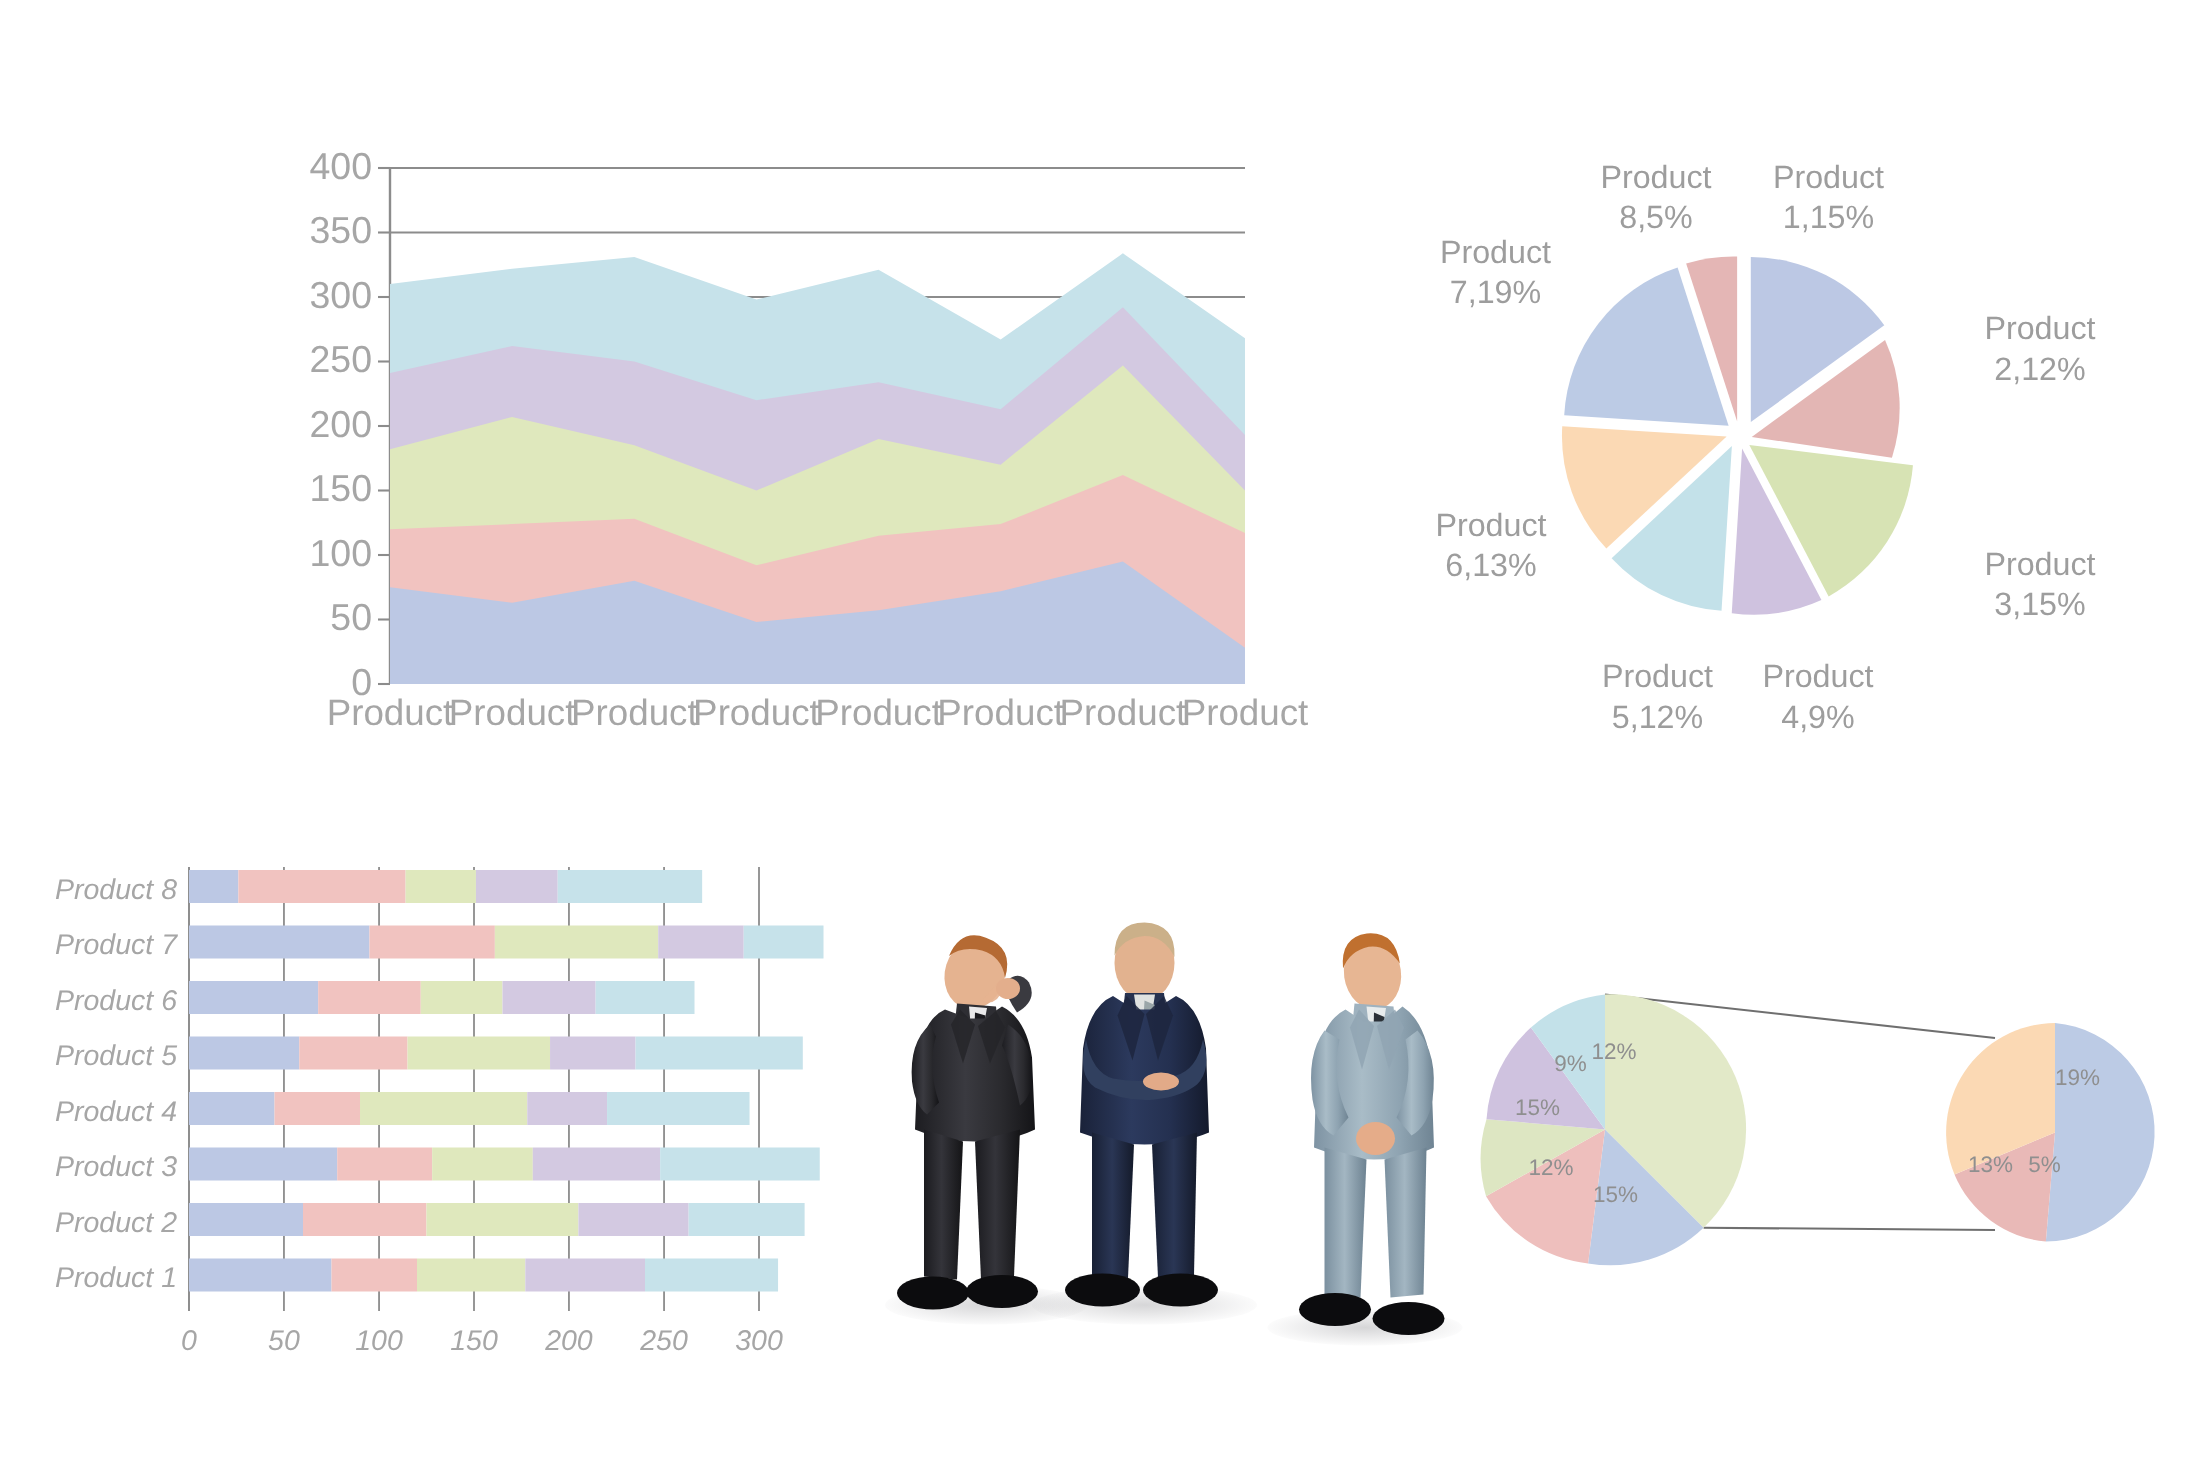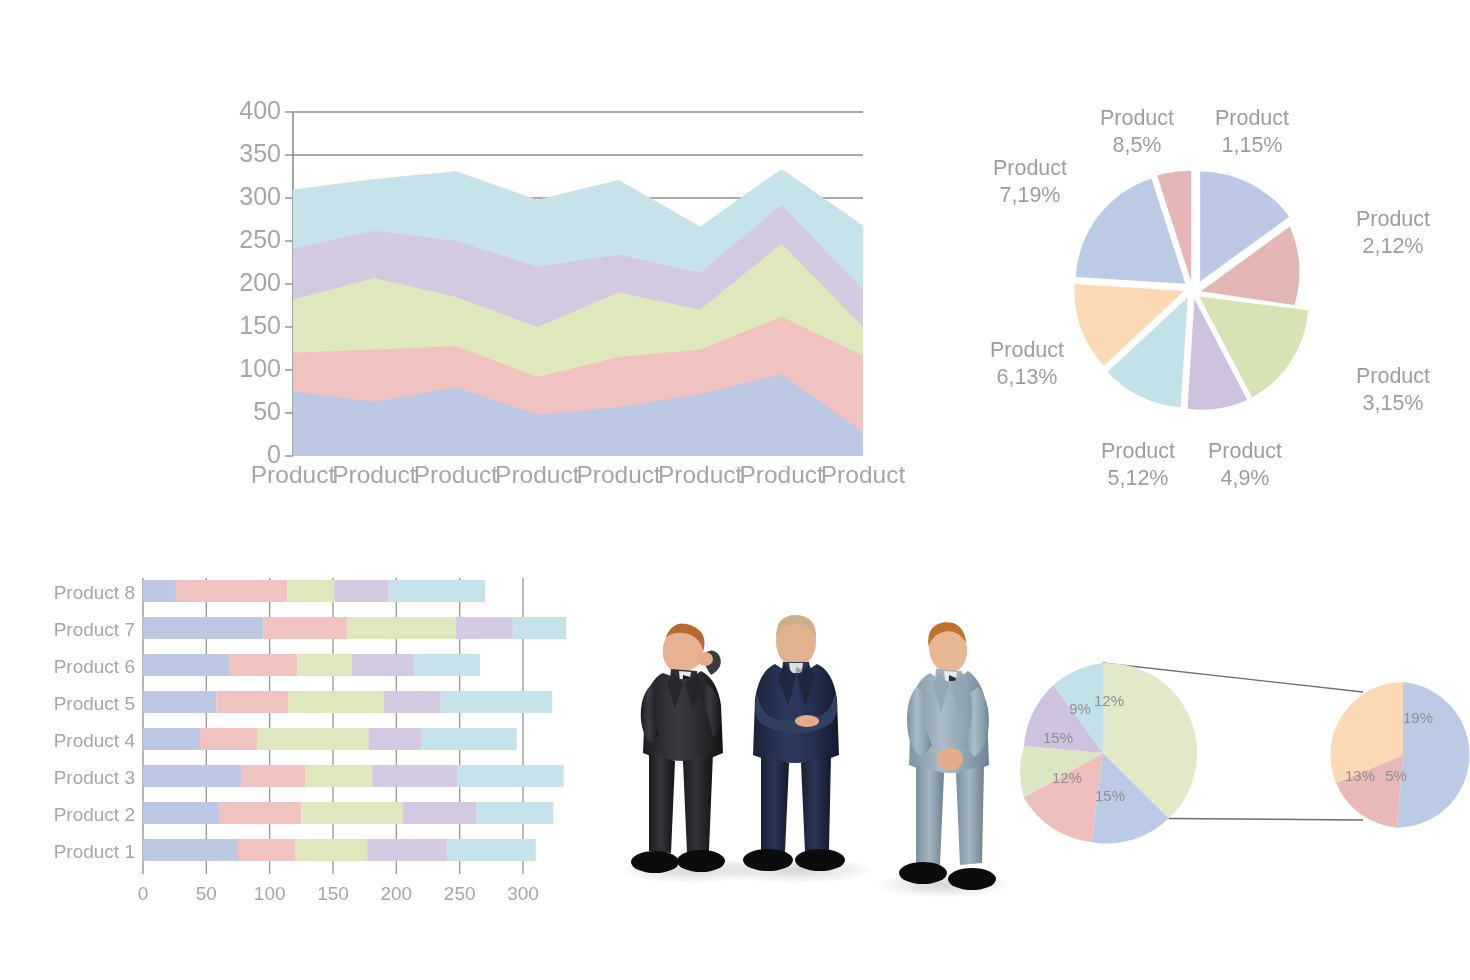--- a/index.html
+++ b/index.html
@@ -1,21 +1,21 @@
 <!DOCTYPE html>
 <html><head>
 <meta charset="utf-8">
 <style>
   html,body{margin:0;padding:0;}
   body{
     width:1470px;height:980px;background:#ffffff;overflow:hidden;
     font-family:"Liberation Sans","DejaVu Sans",sans-serif;
     position:relative;
   }
-  .stage{position:absolute;inset:0;margin-left:33px;}
+  .stage{position:absolute;inset:0;}
   .panel{position:absolute;}
 
   
   .axis-label{fill:#a6a6a6;font-family:"Liberation Sans",sans-serif;}
   .tick{fill:#a6a6a6;font-family:"Liberation Sans",sans-serif;}
   .pielabel{fill:#9d9d9d;font-family:"Liberation Sans",sans-serif;}
   .dlabel{fill:#8f8f8f;font-family:"Liberation Sans",sans-serif;}
 
   
   .figures{position:absolute;left:560px;top:585px;width:420px;height:300px;}
@@ -135,21 +135,21 @@
 
         <text class="pielabel" x="67" y="80" text-anchor="middle" font-size="21.5">Product</text>
         <text class="pielabel" x="67" y="107" text-anchor="middle" font-size="21.5">7,19%</text>
 
         <text class="pielabel" x="174" y="30" text-anchor="middle" font-size="21.5">Product</text>
         <text class="pielabel" x="174" y="57" text-anchor="middle" font-size="21.5">8,5%</text>
       </g>
     </svg>
   </div>
 
-  <div class="panel" style="left:10px;top:560px;width:540px;height:350px;">
+  <div class="panel" style="left:26px;top:560px;width:540px;height:350px;font-style:italic;">
     <svg width="540" height="350" viewBox="0 0 540 350">
 
       <g>
         <line x1="100" y1="18" x2="100" y2="314" stroke="#8c8c8c" stroke-width="1.3"></line>
         <line x1="163.3" y1="18" x2="163.3" y2="314" stroke="#8c8c8c" stroke-width="1.2"></line>
         <line x1="226.7" y1="18" x2="226.7" y2="314" stroke="#8c8c8c" stroke-width="1.2"></line>
         <line x1="290" y1="18" x2="290" y2="314" stroke="#8c8c8c" stroke-width="1.2"></line>
         <line x1="353.3" y1="18" x2="353.3" y2="314" stroke="#8c8c8c" stroke-width="1.2"></line>
         <line x1="416.7" y1="18" x2="416.7" y2="314" stroke="#8c8c8c" stroke-width="1.2"></line>
         <line x1="480" y1="18" x2="480" y2="314" stroke="#8c8c8c" stroke-width="1.2"></line>

